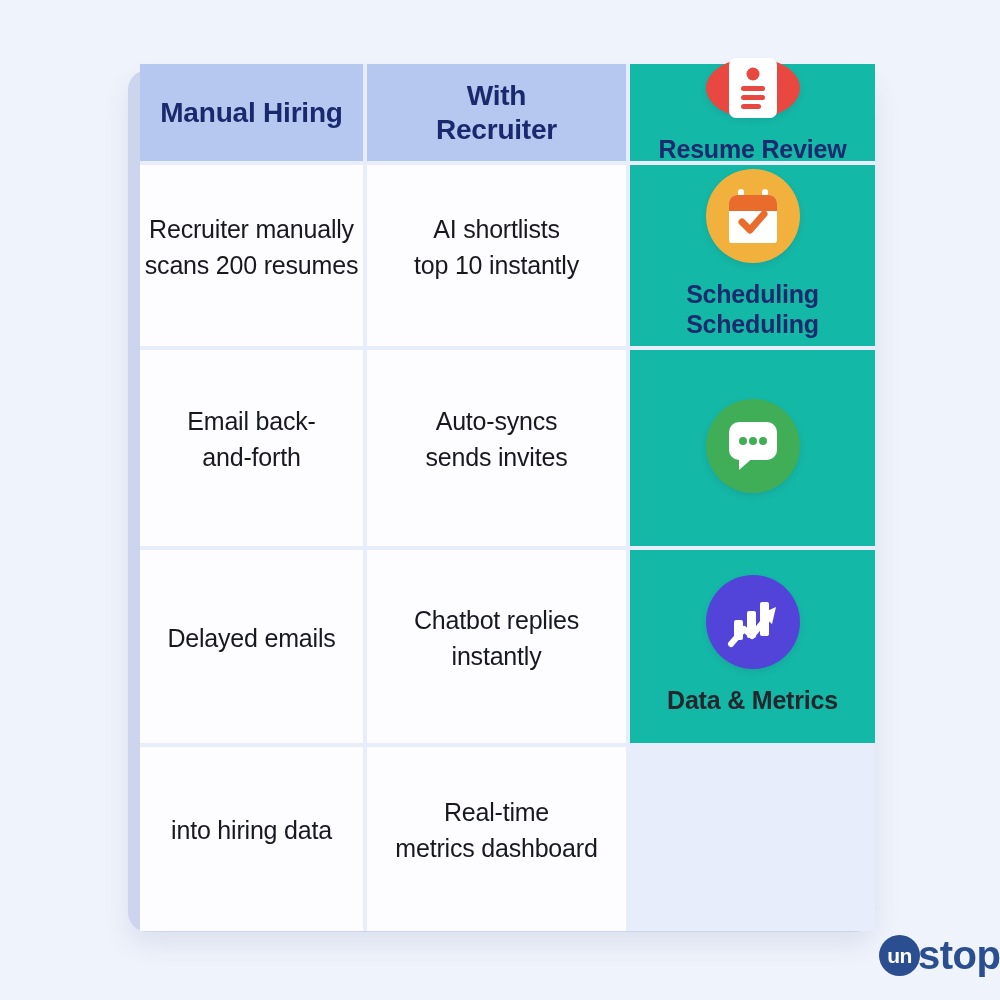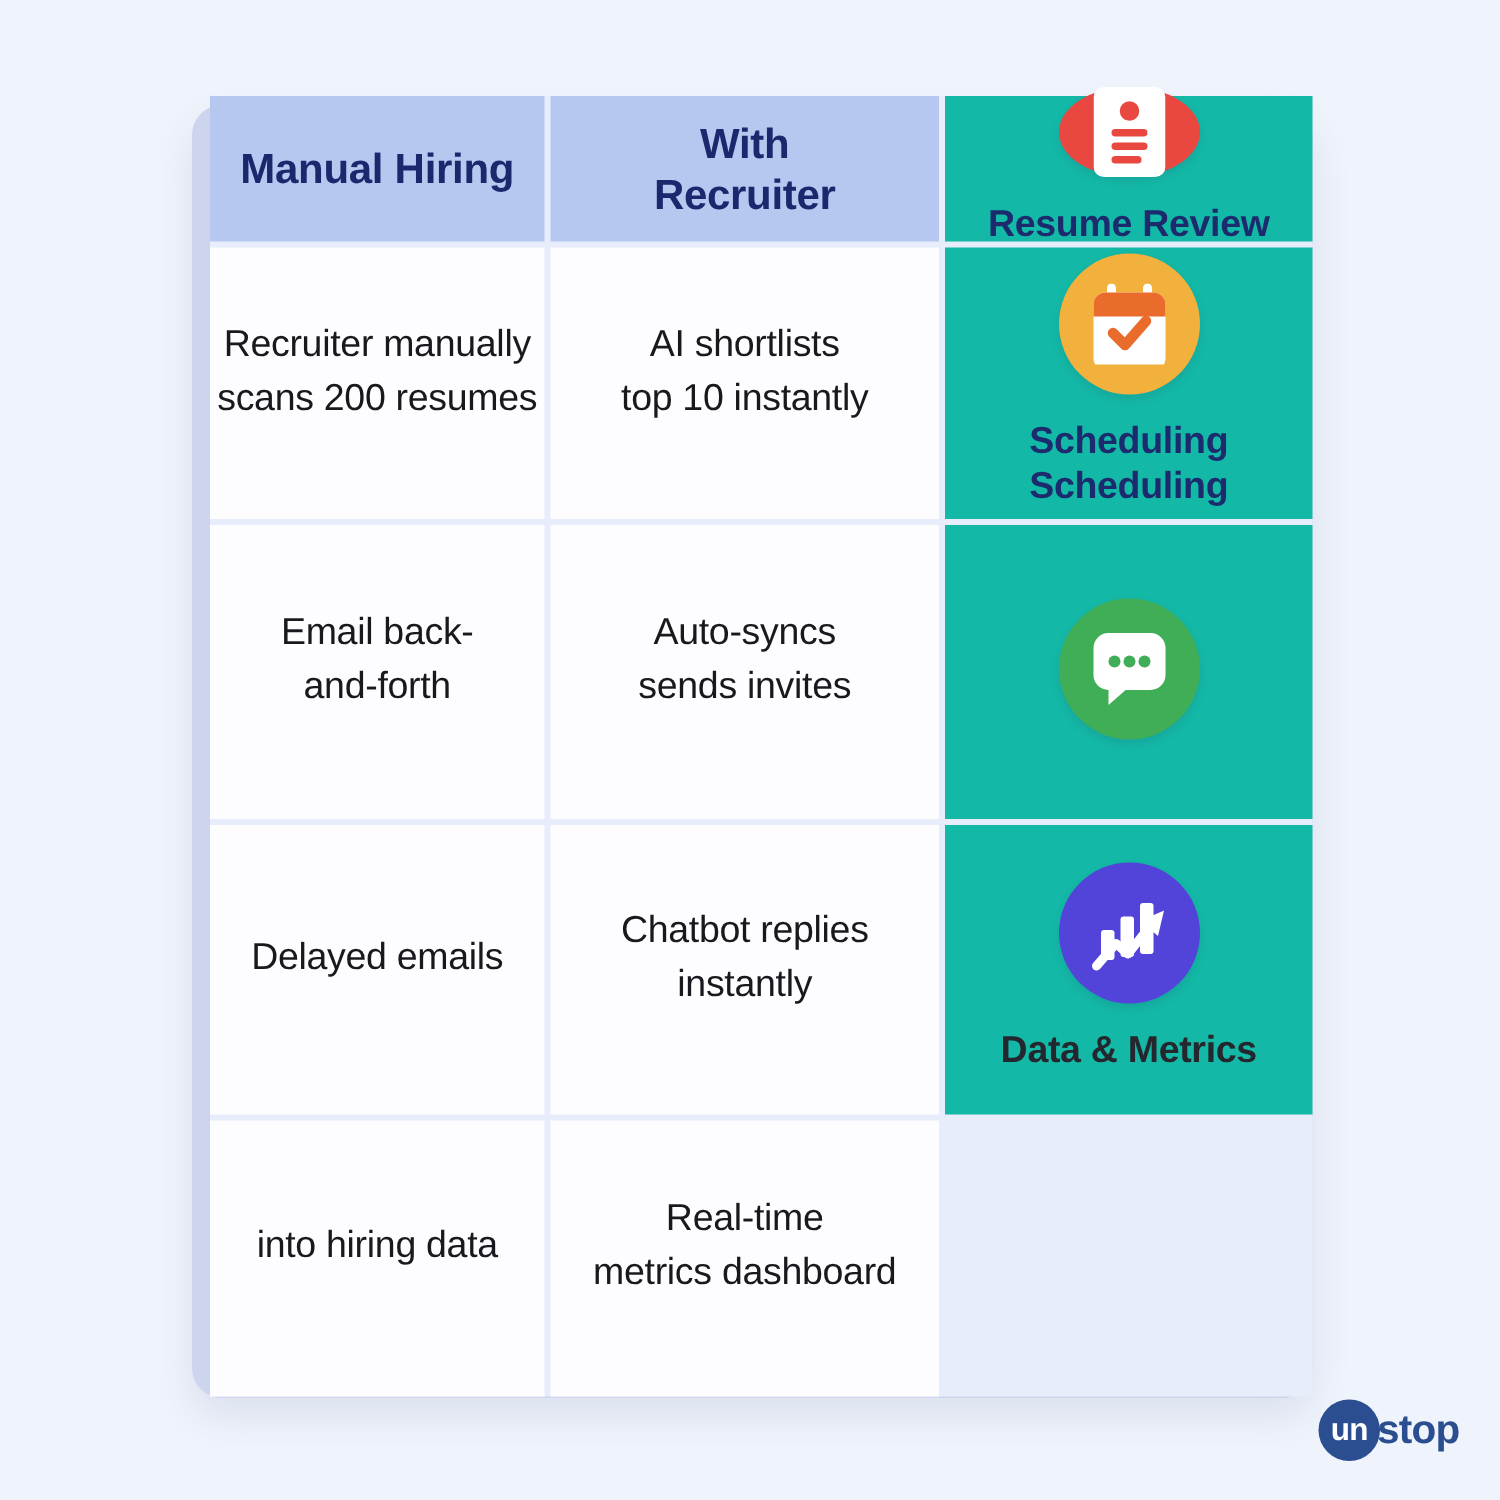--- a/index.html
+++ b/index.html
@@ -52,21 +52,21 @@
   }
   .logo{
     position:absolute;left:879px;top:933px;display:flex;align-items:center;
   }
   .logo-circle{
     width:41px;height:41px;border-radius:50%;background:#2b4e90;
     display:flex;align-items:center;justify-content:center;
     color:#ffffff;font-weight:700;font-size:21px;letter-spacing:-0.5px;
   }
   .logo-rest{
-    color:#2b4e90;font-weight:700;font-size:27px;letter-spacing:-0.5px;
+    color:#2b4e90;font-weight:700;font-size:40px;letter-spacing:-0.5px;
     margin-left:-2px;
   }
 </style>
 </head>
 <body>
 
 <div class="card"></div>
 
 <div class="grid">
 

